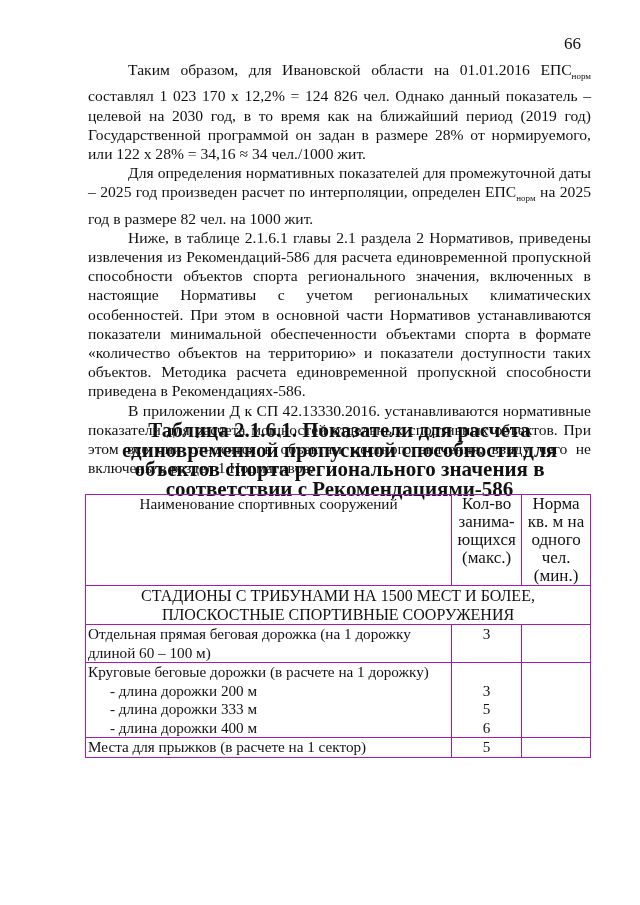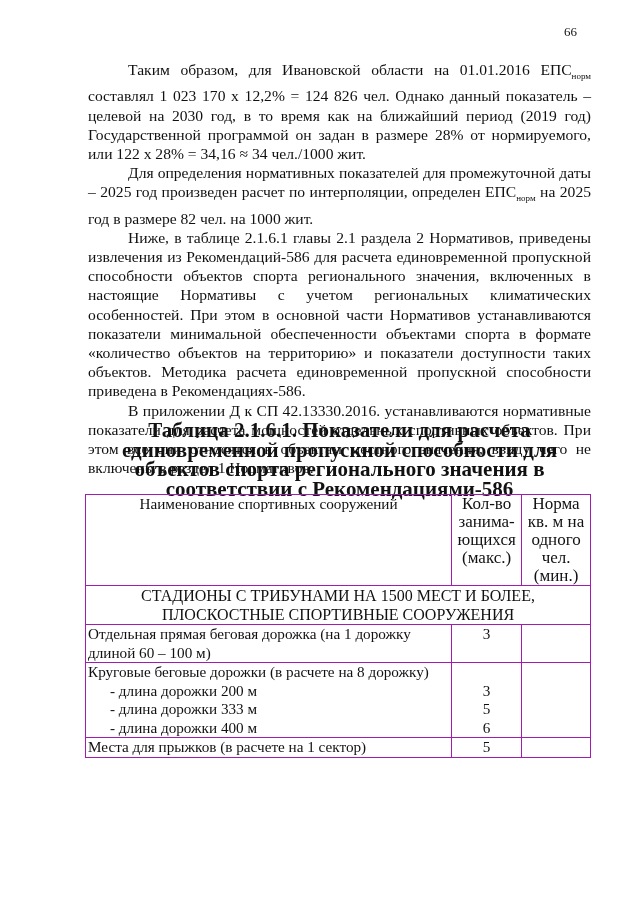--- a/index.html
+++ b/index.html
@@ -1,18 +1,18 @@
 <!DOCTYPE html>
 <html><head>
 <meta charset="utf-8">
 <style>
   html, body { margin: 0; padding: 0; background: #ffffff; }
   body { width: 640px; height: 905px; position: relative; overflow: hidden;
          font-family: "Liberation Serif", "DejaVu Serif", serif; color: #111; }
-  .page-num { position: absolute; left: 564px; top: 24px; font-size: 13px; }
+  .page-num { position: absolute; left: 564px; top: 34px; font-size: 17px; }
   .body-text { position: absolute; left: 88px; top: 60px; width: 503px;
                font-size: 15.6px; line-height: 19.2px; }
   .body-text p { margin: 0; text-align: justify; text-indent: 40px; }
   .caption { position: absolute; left: 88px; top: 421px; width: 503px;
              font-size: 21px; line-height: 19.5px; font-weight: bold; text-align: center; }
   table.norms { position: absolute; left: 85px; top: 494px; width: 506px;
                 border-collapse: collapse; font-size: 15.2px; line-height: 18.5px; }
   table.norms td, table.norms th { border: 1px solid #a21caf; padding: 0 2px; vertical-align: top; font-weight: normal; }
   .c1 { width: 363px; }
   .c2 { width: 65px; text-align: center; }
@@ -47,21 +47,21 @@
   <tr class="section-row">
     <td colspan="3">СТАДИОНЫ С ТРИБУНАМИ НА 1500 МЕСТ И БОЛЕЕ, ПЛОСКОСТНЫЕ СПОРТИВНЫЕ СООРУЖЕНИЯ</td>
   </tr>
   <tr>
     <td class="c1">Отдельная прямая беговая дорожка (на 1 дорожку длиной 60 – 100 м)</td>
     <td class="c2">3</td>
     <td class="c3"></td>
   </tr>
   <tr>
     <td class="c1">
-      <span class="val">Круговые беговые дорожки (в расчете на 8 дорожку)</span>
+      <span class="val">Круговые беговые дорожки (в расчете на 1 дорожку)</span>
       <span class="sub">- длина дорожки 200 м</span>
       <span class="sub">- длина дорожки 333 м</span>
       <span class="sub">- длина дорожки 400 м</span>
     </td>
     <td class="c2">
       <span class="val">&nbsp;</span>
       <span class="val">3</span>
       <span class="val">5</span>
       <span class="val">6</span>
     </td>

